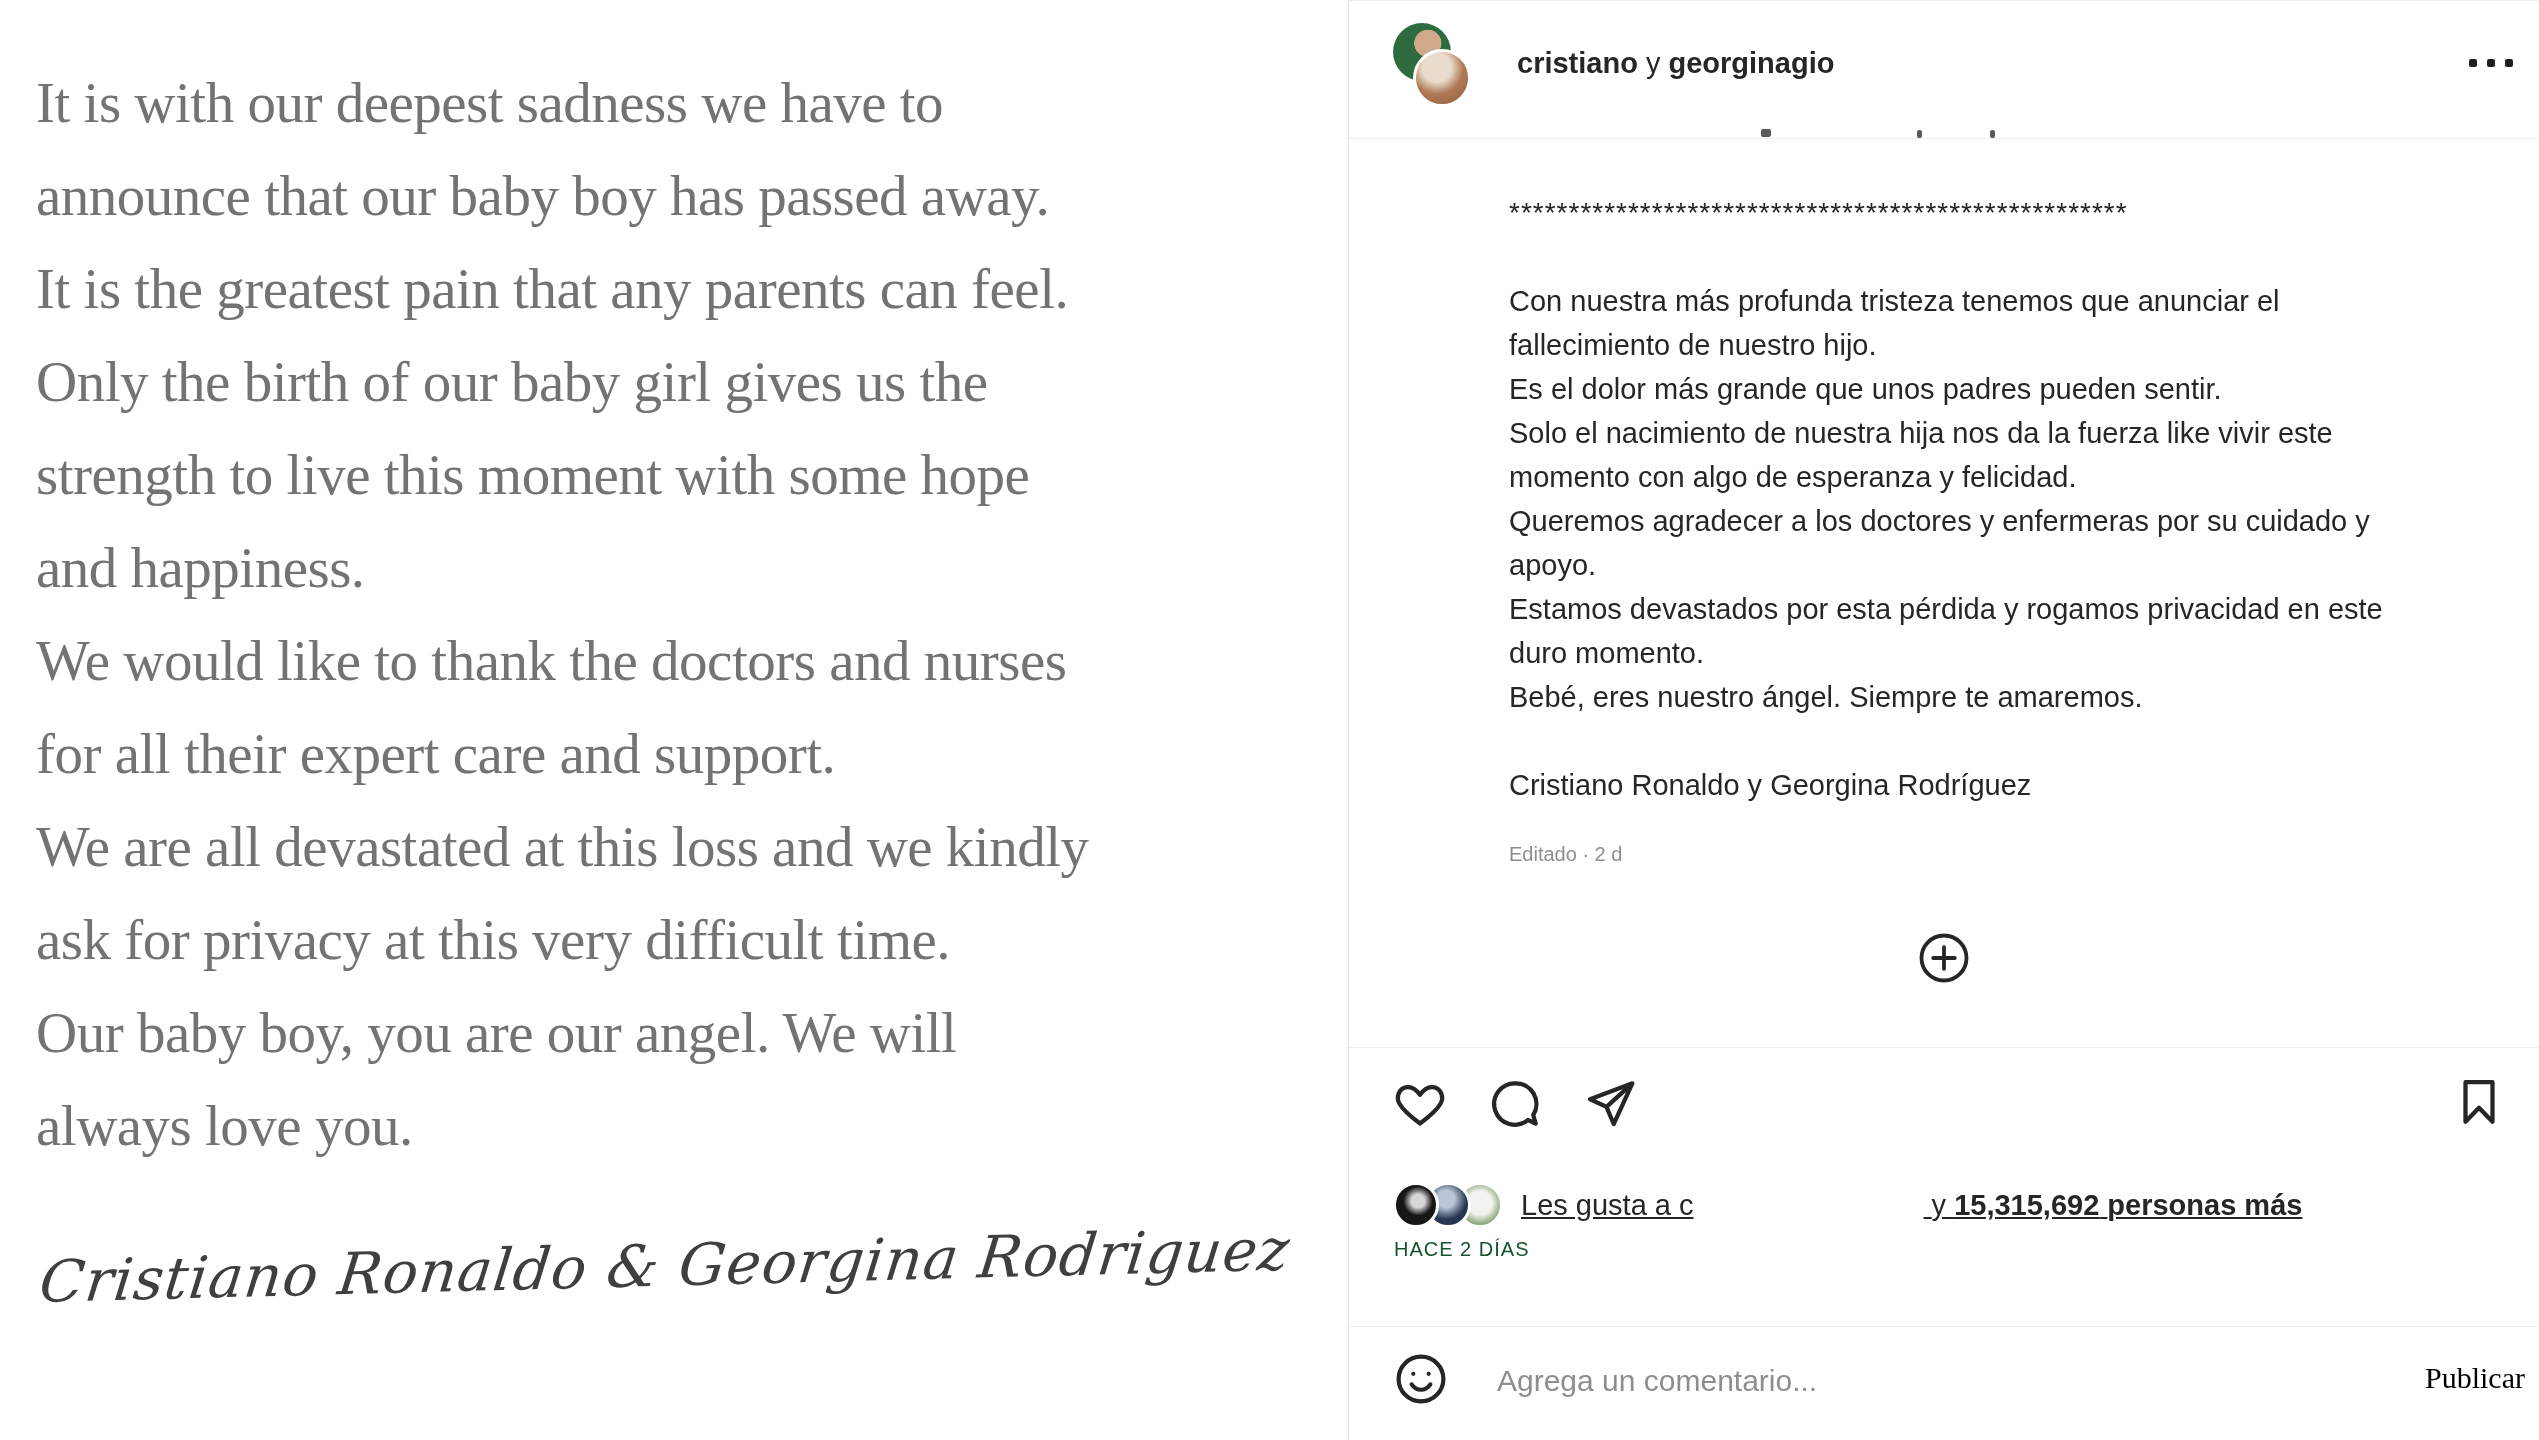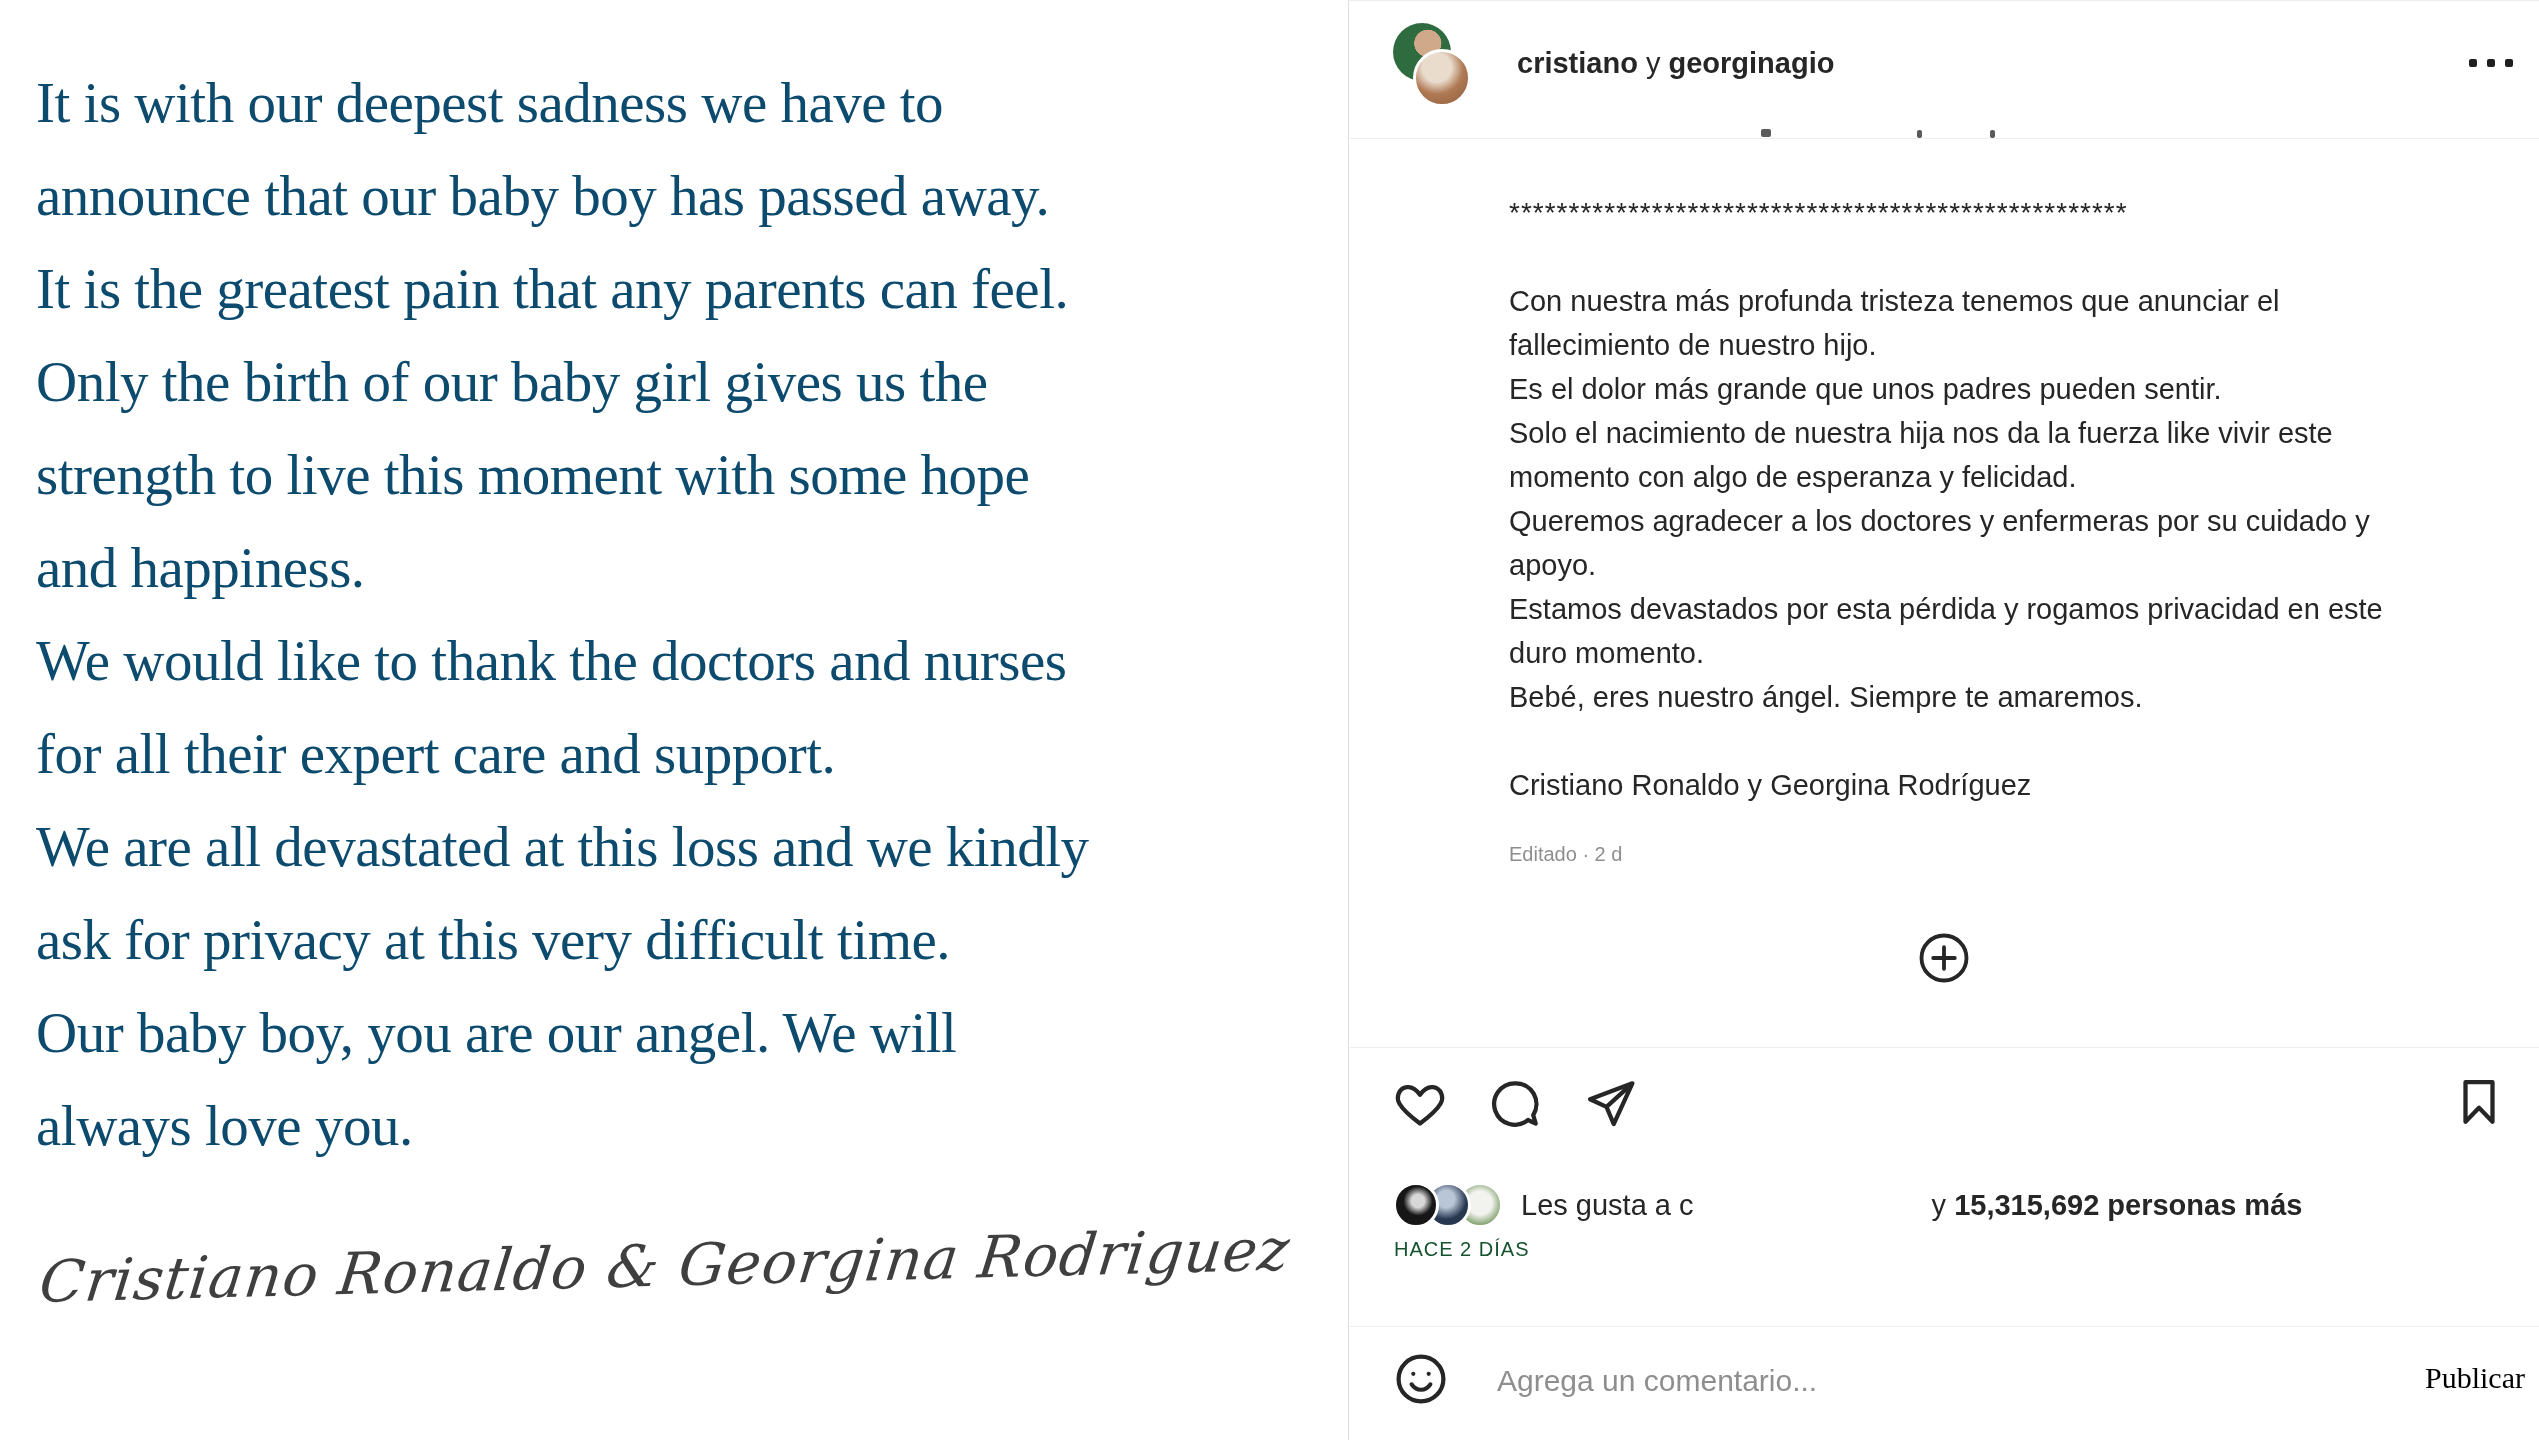--- a/index.html
+++ b/index.html
@@ -4,21 +4,21 @@
 <style>
   * { margin:0; padding:0; box-sizing:border-box; }
   html,body { width:2539px; height:1440px; background:#ffffff; overflow:hidden;
               font-family:"Liberation Sans", sans-serif; }
   .stage { position:relative; width:2539px; height:1440px; background:#fff; }
 
   
   .left-panel { position:absolute; left:0; top:0; width:1348px; height:1440px; background:#fff; }
   .statement { position:absolute; left:36px; top:56px; width:1290px;
                font-family:"Liberation Serif", serif; font-size:57px; line-height:93px;
-               color:#0c4a6e; letter-spacing:-0.5px; }
+               color:#737373; letter-spacing:-0.5px; }
   .statement .line { min-height:93px; white-space:nowrap; }
   .signature { position:absolute; left:40px; top:1248px; width:1290px;
                font-family:"DejaVu Serif", serif; font-style:italic;
                font-size:58px; color:#3f3f3f; letter-spacing:1px;
                transform:skewX(-8deg) rotate(-1.5deg); transform-origin:left center;
                white-space:nowrap; }
 
   
   .post-card { position:absolute; left:1348px; top:0; width:1191px; height:1440px;
                background:#fff; border-left:1px solid #dfdfdf; border-top:1px solid #ececec; }
@@ -55,21 +55,21 @@
   .actions-row { position:absolute; left:0; top:1062px; width:100%; height:90px; }
   .icon-btn { position:absolute; width:54px; height:54px; cursor:pointer; }
   .icon-btn svg { width:100%; height:100%; }
 
   .likes-row { position:absolute; left:44px; top:1176px; height:56px; display:flex; align-items:center; }
   .likers { position:relative; width:116px; height:50px; margin-right:12px; }
   .liker { position:absolute; top:2px; width:46px; height:46px; border-radius:50%; border:3px solid #fff; }
   .liker.l1 { left:0; z-index:3; background:radial-gradient(circle at 55% 40%, #d8d8d8 0 20%, #161616 45% 100%); }
   .liker.l2 { left:32px; z-index:2; background:radial-gradient(circle at 45% 35%, #b9c6d8 0 25%, #27374f 60% 100%); }
   .liker.l3 { left:64px; z-index:1; background:radial-gradient(circle at 50% 45%, #f2f2ee 0 40%, #7fa06c 75% 100%); }
-  .likes-text { font-size:29px; color:#262626; white-space:nowrap; }
+  .likes-text { font-size:29px; color:#262626; white-space:nowrap;text-decoration:underline; }
   .likes-text .bold { font-weight:700; }
   .redacted-gap { display:inline-block; width:230px; height:10px; }
 
   .timestamp { position:absolute; left:45px; top:1237px; font-size:20px; color:#14532d; letter-spacing:1px; }
 
   .comment-row { position:absolute; left:0; top:1326px; width:100%; height:114px; }
   .emoji-btn { position:absolute; left:44px; top:24px; width:56px; height:56px; cursor:pointer; }
   .comment-input { position:absolute; left:148px; top:34px; width:900px; height:40px; border:none;
                    outline:none; font-size:30px; color:#262626; background:transparent;
                    font-family:"Liberation Sans", sans-serif; }

